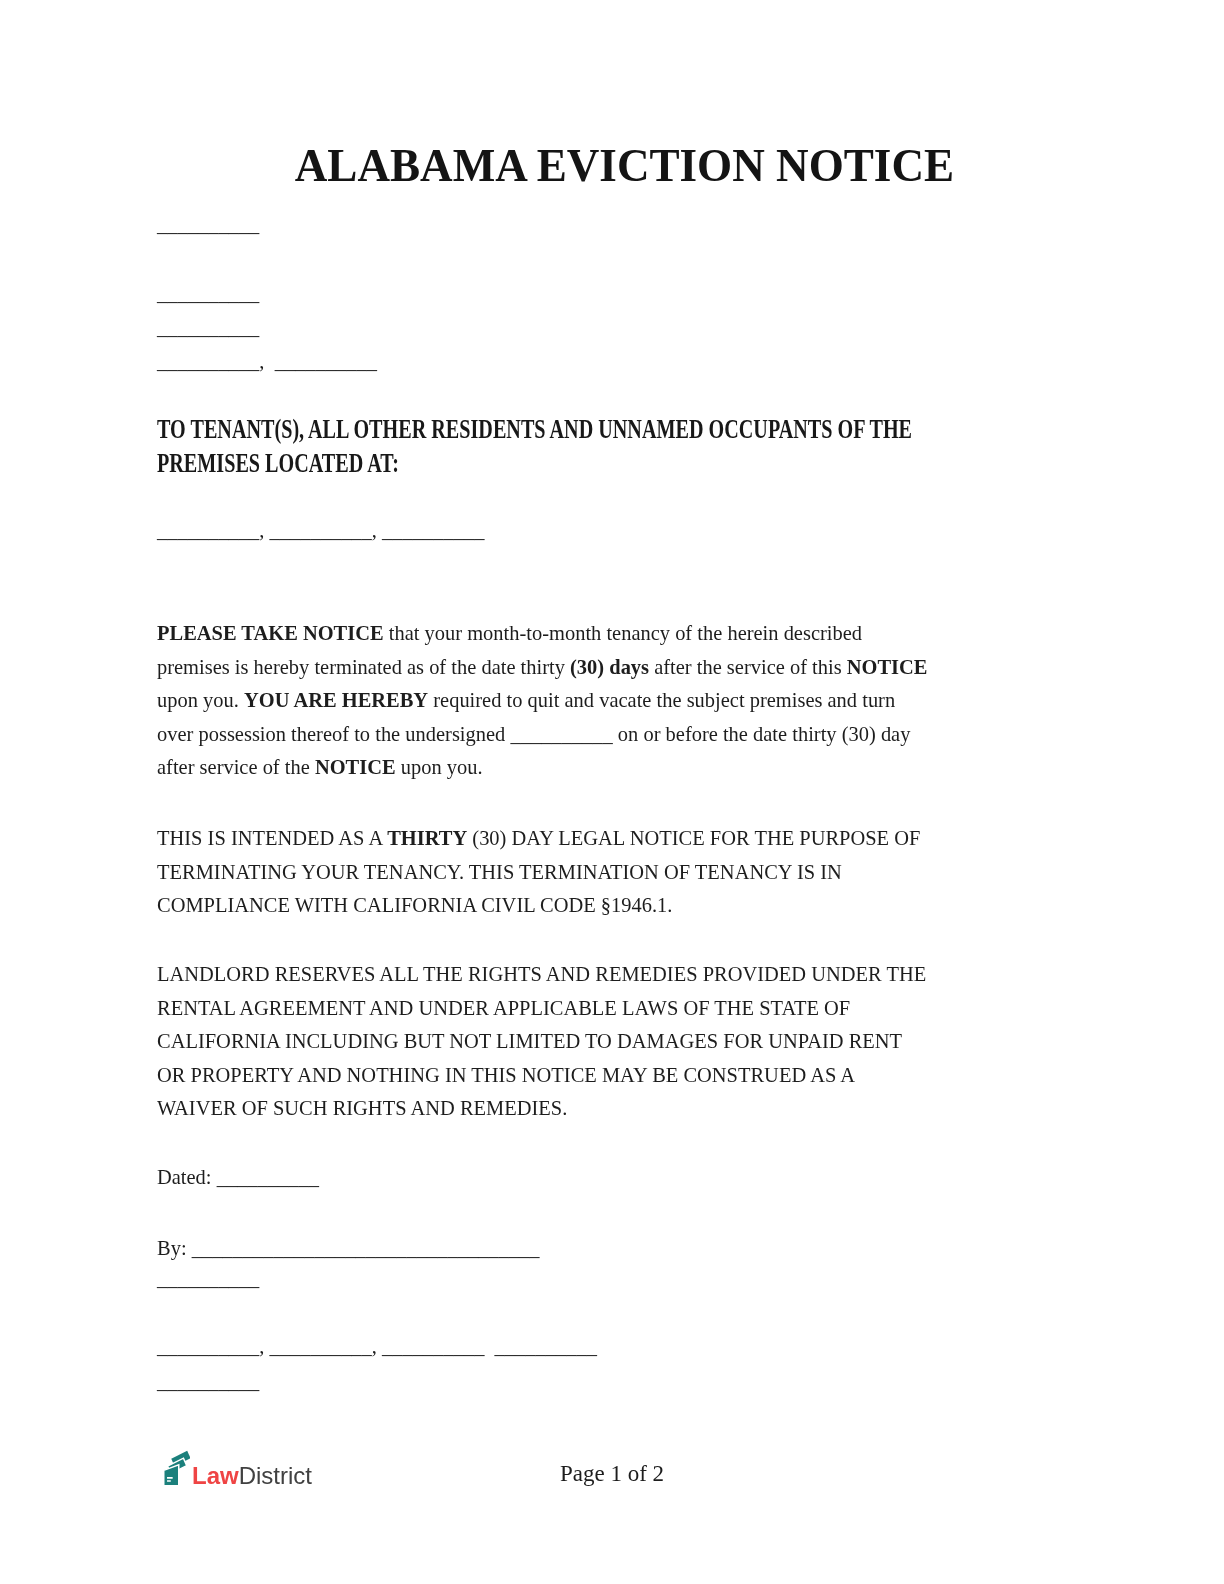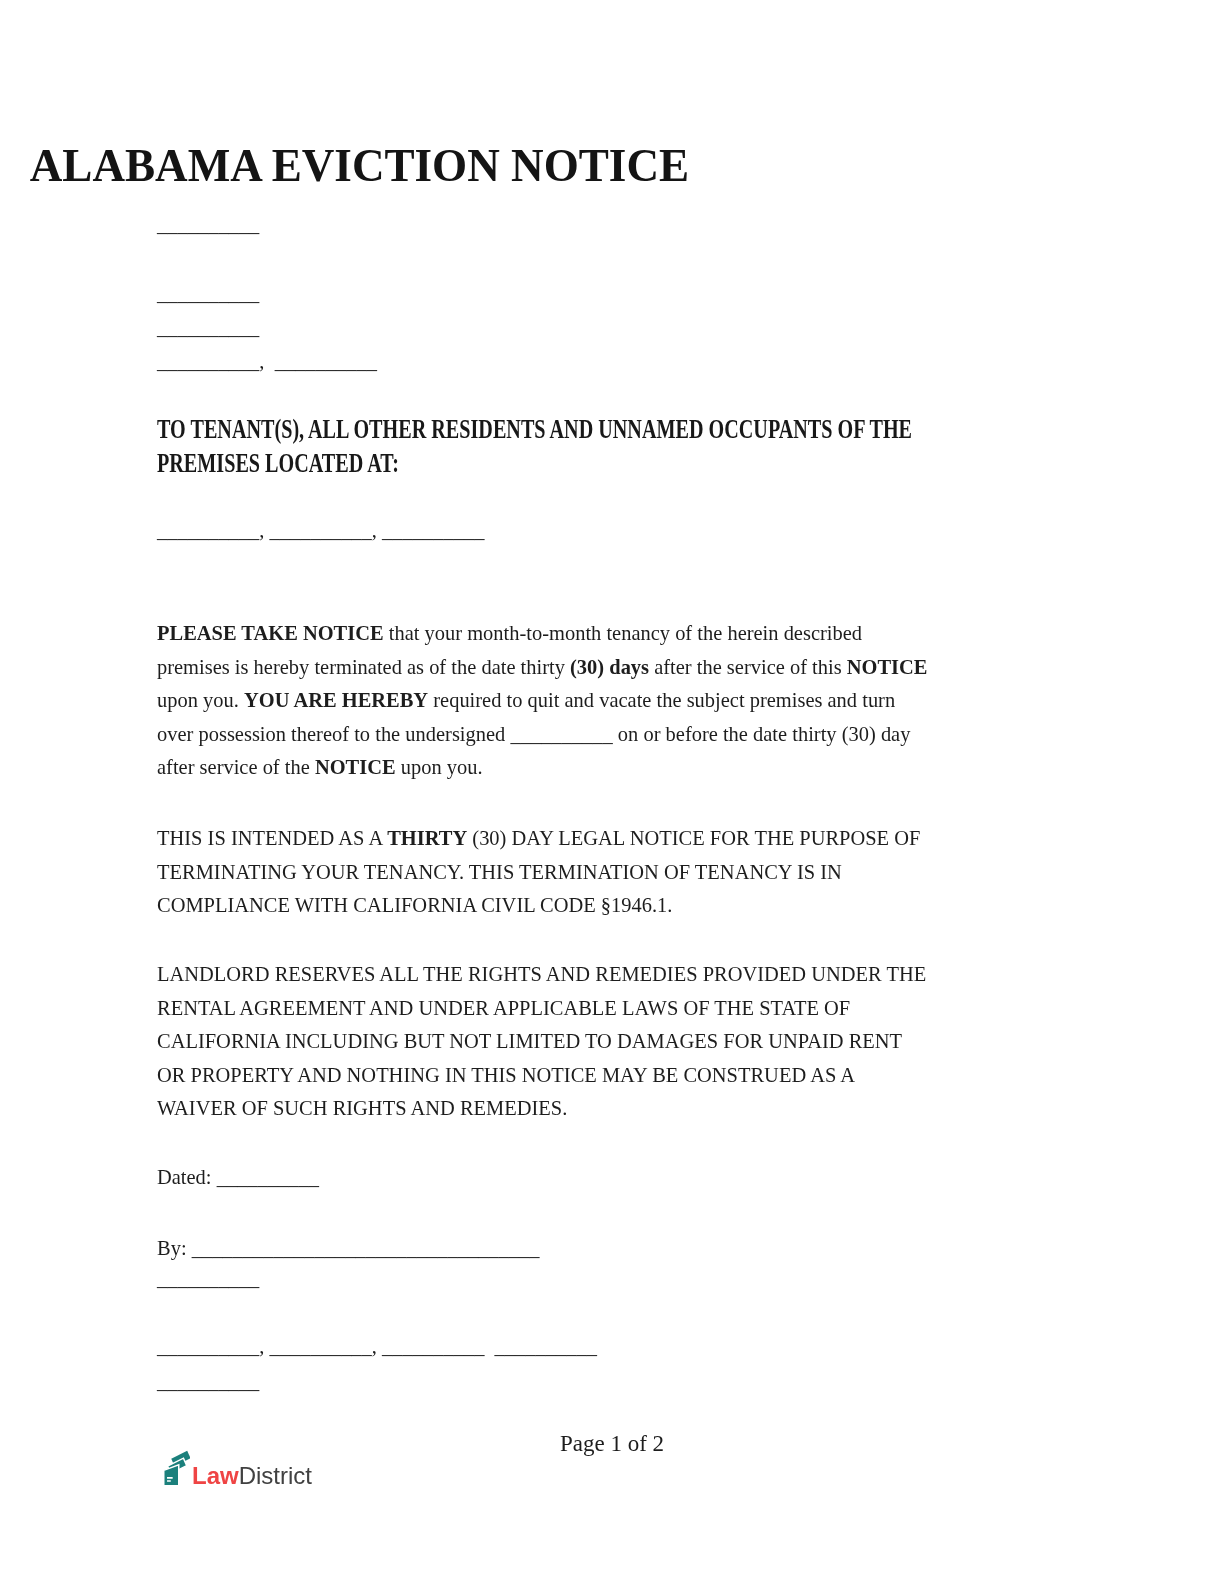--- a/index.html
+++ b/index.html
@@ -7,21 +7,21 @@
     position:relative;
     width:1224px;
     height:1584px;
     background:#ffffff;
     font-family:"Liberation Serif", serif;
     color:#1d1d1d;
     overflow:hidden;
   }
   .abs{position:absolute;white-space:pre;}
   .title{
-    left:0; right:0; top:124px; 
+    left:8px; right:0; top:124px; text-align:center;
   }
   .title-inner{
     display:inline-block;
     font-size:47px;
     font-weight:bold;
     line-height:1;
     letter-spacing:0px;
     transform:scaleX(0.96);
     transform-origin:50% 50%;
     color:#141414;
@@ -53,21 +53,21 @@
   .footer-brand{
     left:192px; top:1464px;
     font-family:"Liberation Sans", sans-serif;
     font-size:24px;
     line-height:24px;
     white-space:pre;
   }
   .brand-law{font-weight:bold;color:#ef4444;}
   .brand-district{font-weight:normal;color:#414141;}
   .page-num{
-    left:0; right:0; top:1432px;
+    left:0; right:0; top:1462px;
     text-align:center;
     font-size:23px;
     line-height:23px;
   }
   .logo-icon{position:absolute;left:160px;top:1448px;}
 </style>
 </head>
 <body>
 
 <div class="page">

